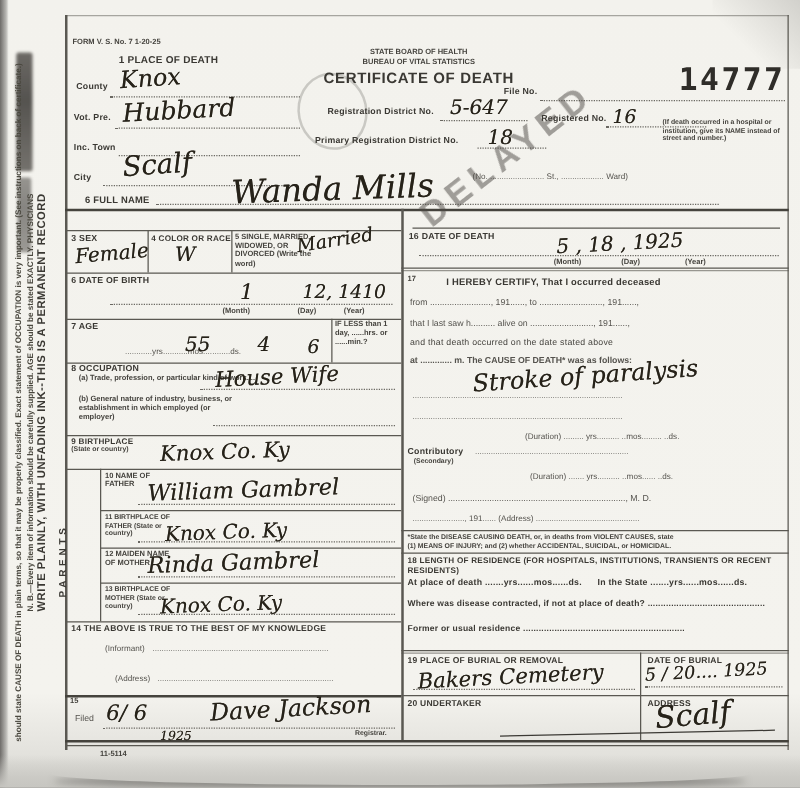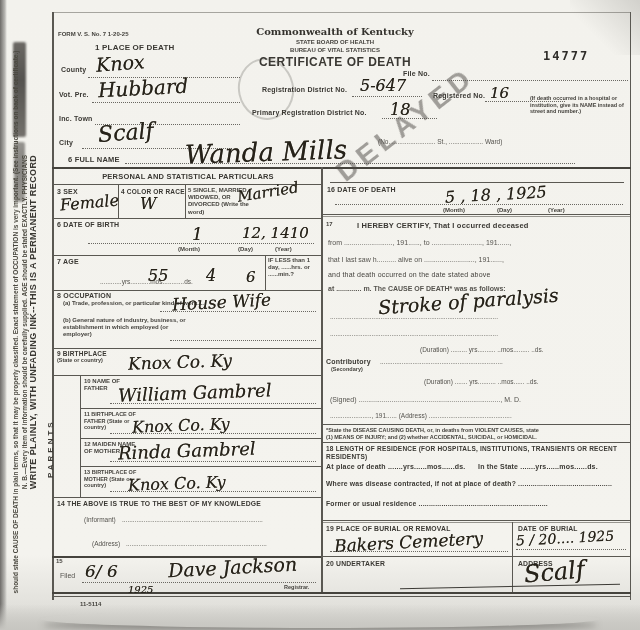--- a/index.html
+++ b/index.html
@@ -26,21 +26,21 @@
   .hw{font-family:"DejaVu Serif",serif;font-style:italic;color:#262219;text-shadow:0 0 .5px rgba(38,34,25,.7);}
   .hl{position:absolute;height:1px;background:#5a5852;}
   .hl2{position:absolute;height:2px;background:#45433d;}
   .vl{position:absolute;width:1px;background:#5a5852;}
   .dot{position:absolute;height:0;border-bottom:1px dotted #6a6862;}
   .center{text-align:center;}
   .stamp-delayed{position:absolute;left:330px;top:163px;font-family:"Liberation Sans",sans-serif;
         font-weight:bold;font-size:28px;letter-spacing:5px;color:rgba(75,72,68,.5);
         transform:rotate(-38deg);transform-origin:left top;filter:blur(.4px);}
   .stamp-file{position:absolute;left:543px;top:49px;font-family:"DejaVu Sans Mono",monospace;
-        font-weight:bold;font-size:12px;letter-spacing:2px;color:#2f2d29;filter:blur(.3px);}
+        font-weight:bold;font-size:25px;letter-spacing:2px;color:#2f2d29;filter:blur(.3px);}
   .stamp-circle{position:absolute;left:238px;top:58px;width:52px;height:58px;border-radius:50%;
         border:2px solid rgba(95,92,87,.28);transform:rotate(-12deg);}
   .margin-rot{position:absolute;left:10px;top:622px;width:600px;transform:rotate(-90deg);transform-origin:0 0;}
   .margin-rot .m1{font-weight:bold;font-size:9px;letter-spacing:.4px;color:#3a3833;text-align:center;}
   .margin-rot .m2{font-weight:bold;font-size:6.5px;color:#4a483f;text-align:center;margin-top:2px;}
   .parents-rot{position:absolute;left:46px;top:478px;transform:rotate(-90deg);transform-origin:0 0;
         font-weight:bold;font-size:8px;letter-spacing:3px;color:#3a3833;}
 </style>
 </head>
 <body>
@@ -63,21 +63,20 @@
 
   <i class="vl" style="left:52px;top:12px;height:588px;width:2px;"></i>
   <i class="vl" style="left:630px;top:12px;height:588px;"></i>
   <i class="hl" style="left:52px;top:12px;width:579px;opacity:.5;"></i>
   <i class="hl2" style="left:52px;top:592px;width:579px;"></i>
   <i class="hl" style="left:52px;top:596px;width:579px;"></i>
 
   <div class="t lbl6" style="left:58px;top:31px;">FORM V. S. No. 7     1-20-25</div>
   <div class="t lbl" style="left:95px;top:43px;font-size:8px;">1 PLACE OF DEATH</div>
 
-  <div class="t" style="left:230px;top:26px;width:210px;text-align:center;font-family:'DejaVu Serif',serif;font-weight:bold;font-size:10px;color:#35332e;">Commonwealth of Kentucky</div>
   <div class="t lbl6 center" style="left:250px;top:39px;width:170px;text-align:center;">STATE BOARD OF HEALTH</div>
   <div class="t lbl6 center" style="left:250px;top:47px;width:170px;text-align:center;">BUREAU OF VITAL STATISTICS</div>
   <div class="t" style="left:235px;top:55px;width:200px;text-align:center;font-weight:bold;font-size:12px;letter-spacing:.5px;color:#3a3833;">CERTIFICATE OF DEATH</div>
 
   <div class="t lbl" style="left:403px;top:70px;">File No.</div>
   <i class="dot" style="left:432px;top:80px;width:196px;"></i>
   <div class="stamp-file">14777</div>
 
   <div class="t lbl" style="left:262px;top:86px;">Registration District No.</div>
   <div class="t hw" style="left:360px;top:76px;font-size:16px;">5-647</div>
@@ -109,21 +108,20 @@
   <i class="dot" style="left:82px;top:148px;width:150px;"></i>
   <div class="t dotted-txt" style="left:378px;top:138px;">(No. ........................ St., ................... Ward)</div>
 
   <div class="t lbl" style="left:68px;top:155px;font-size:7.5px;">6 FULL NAME</div>
   <div class="t hw" style="left:185px;top:137px;font-size:26px;transform:rotate(-2deg);">Wanda  Mills</div>
   <i class="dot" style="left:125px;top:163px;width:450px;"></i>
 
   <i class="hl2" style="left:52px;top:167px;width:579px;"></i>
   <i class="vl" style="left:321px;top:167px;height:425px;width:2px;"></i>
 
-  <div class="t lbl center" style="left:56px;top:172px;width:264px;font-size:7.5px;">PERSONAL AND STATISTICAL PARTICULARS</div>
   <i class="hl" style="left:52px;top:184px;width:269px;"></i>
 
   <div class="t lbl" style="left:57px;top:188px;">3 SEX</div>
   <div class="t hw" style="left:60px;top:193px;font-size:16px;transform:rotate(-5deg);">Female</div>
   <i class="vl" style="left:118px;top:184px;height:34px;"></i>
   <div class="t lbl" style="left:121px;top:188px;font-size:6.5px;">4 COLOR OR RACE</div>
   <div class="t hw" style="left:140px;top:194px;font-size:16px;">W</div>
   <i class="vl" style="left:185px;top:184px;height:34px;"></i>
   <div class="t lbl6 wrap" style="left:188px;top:187px;width:62px;">5 SINGLE, MARRIED, WIDOWED, OR DIVORCED (Write the word)</div>
   <div class="t hw" style="left:237px;top:183px;font-size:15px;transform:rotate(-9deg);">Married</div>

